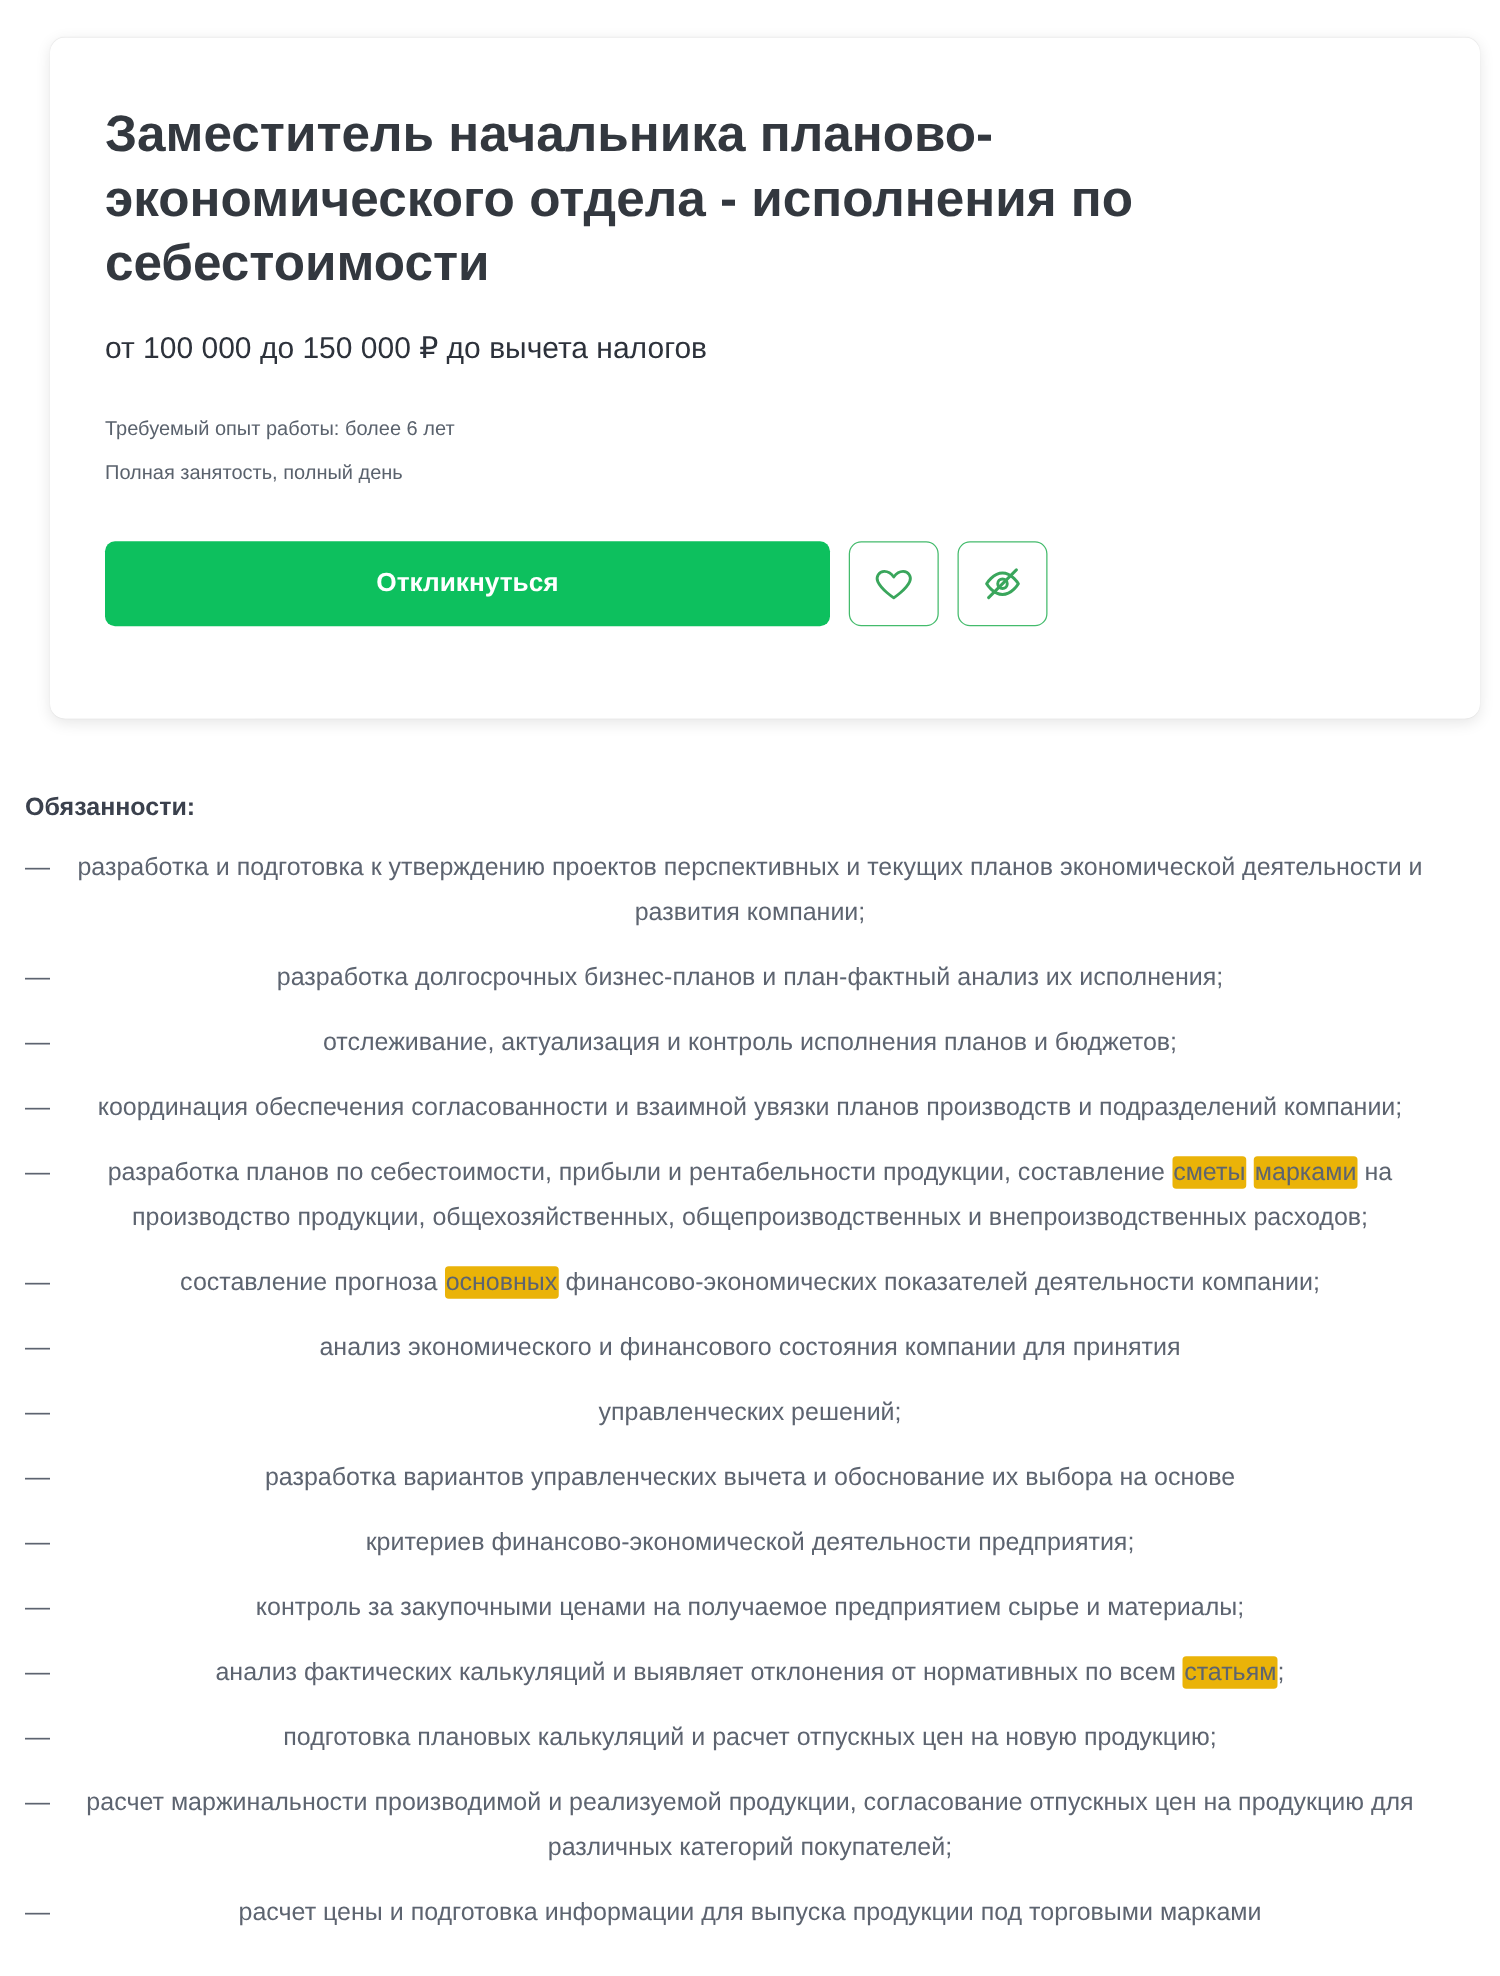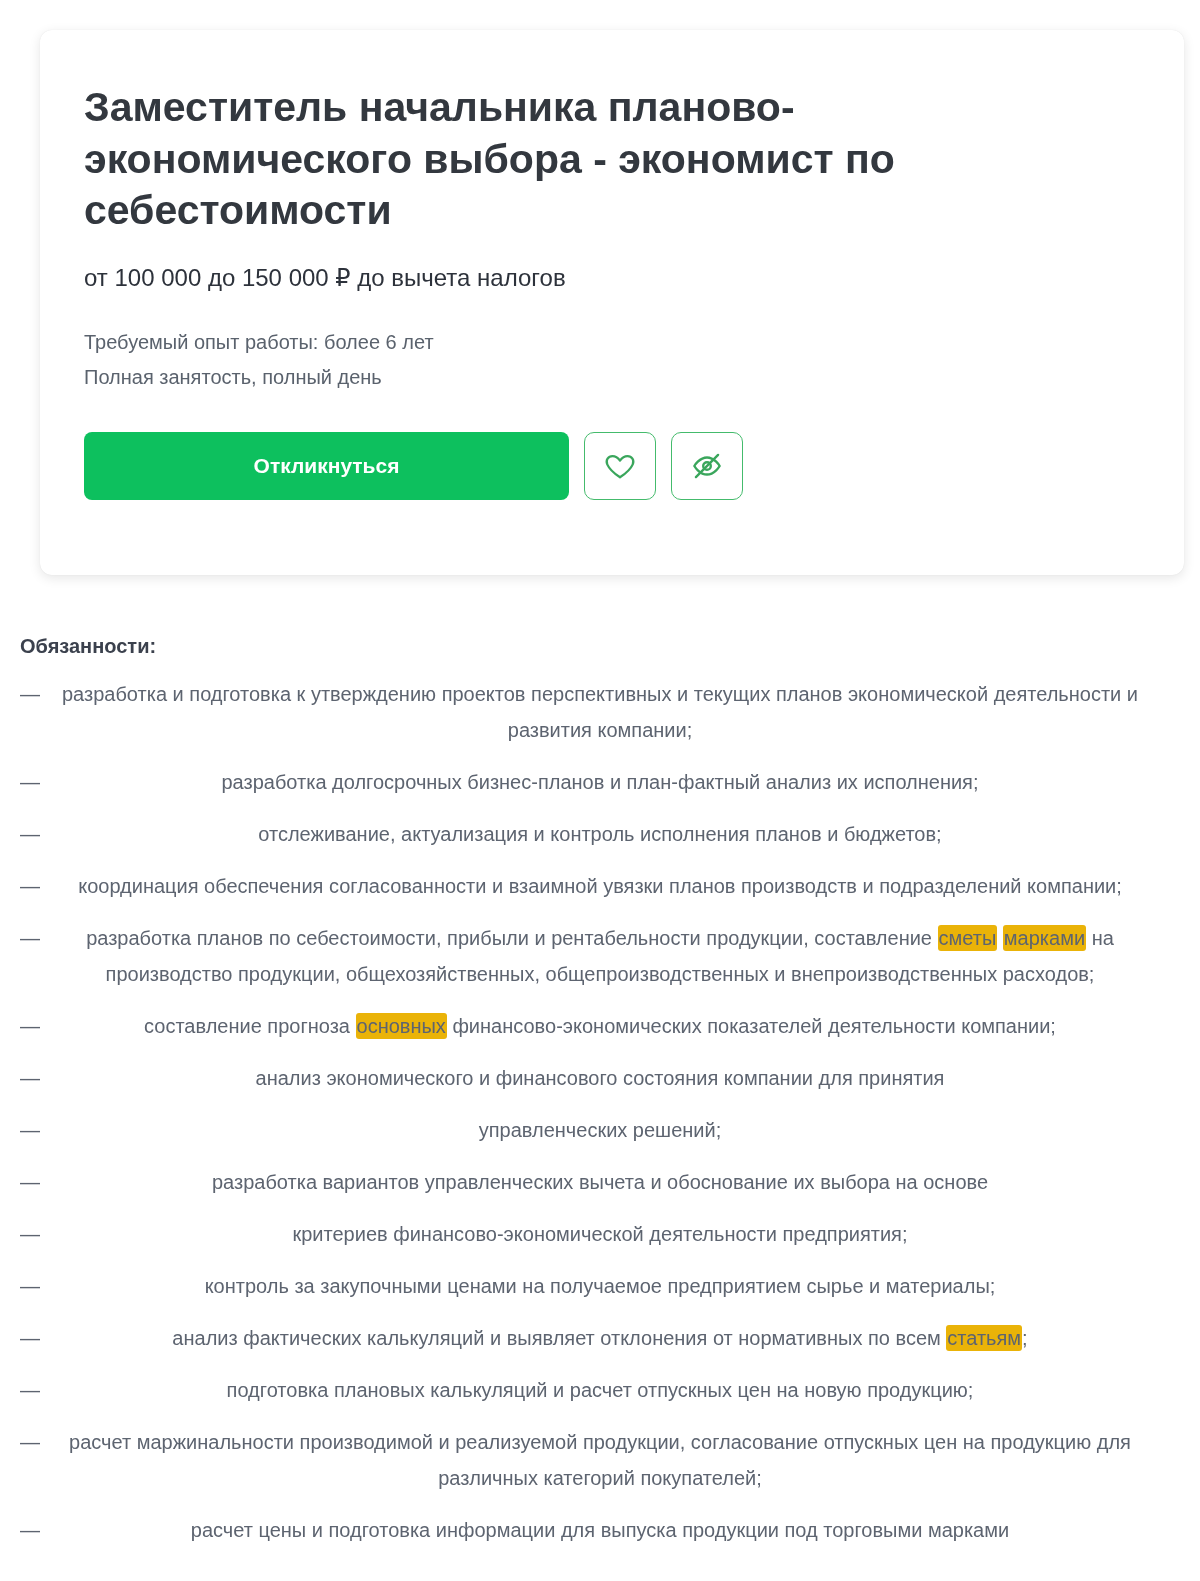--- a/index.html
+++ b/index.html
@@ -29,32 +29,32 @@
     color: #33383f;
   }
   .vacancy-salary {
     margin-top: 27px;
     font-size: 24px;
     font-weight: 500;
     color: #2d323b;
   }
   .vacancy-meta {
     margin-top: 33px;
-    font-size: 20px;
+    font-size: 16px;
     line-height: 35px;
     color: #5a626d;
   }
   .actions-row {
     margin-top: 37px;
     display: flex;
     align-items: stretch;
     gap: 15px;
   }
   .apply-button {
-    width: 485px;
+    width: 580px;
     height: 68px;
     border: none;
     border-radius: 8px;
     background: #0dc05e;
     color: #ffffff;
     font-family: inherit;
     font-size: 21px;
     font-weight: 600;
     cursor: pointer;
   }
@@ -101,21 +101,21 @@
   .hl {
     background: #eab308;
     border-radius: 3px;
     padding: 2px 1px;
   }
 </style>
 </head>
 <body>
 
 <div class="vacancy-card">
-  <h1 class="vacancy-title">Заместитель начальника планово-экономического выбора - экономист по себестоимости</h1>
+  <h1 class="vacancy-title">Заместитель начальника планово-экономического отдела - исполнения по себестоимости</h1>
   <div class="vacancy-salary">от 100 000 до 150 000 ₽ до вычета налогов</div>
   <div class="vacancy-meta">
     <div>Требуемый опыт работы: более 6 лет</div>
     <div>Полная занятость, полный день</div>
   </div>
   <div class="actions-row">
     <button class="apply-button">Откликнуться</button>
     <button class="icon-button">
       <span>
         <svg width="36" height="36" viewBox="0 0 24 24" fill="none" stroke="#3aa65c" stroke-width="1.5" stroke-linejoin="round" stroke-linecap="round">

